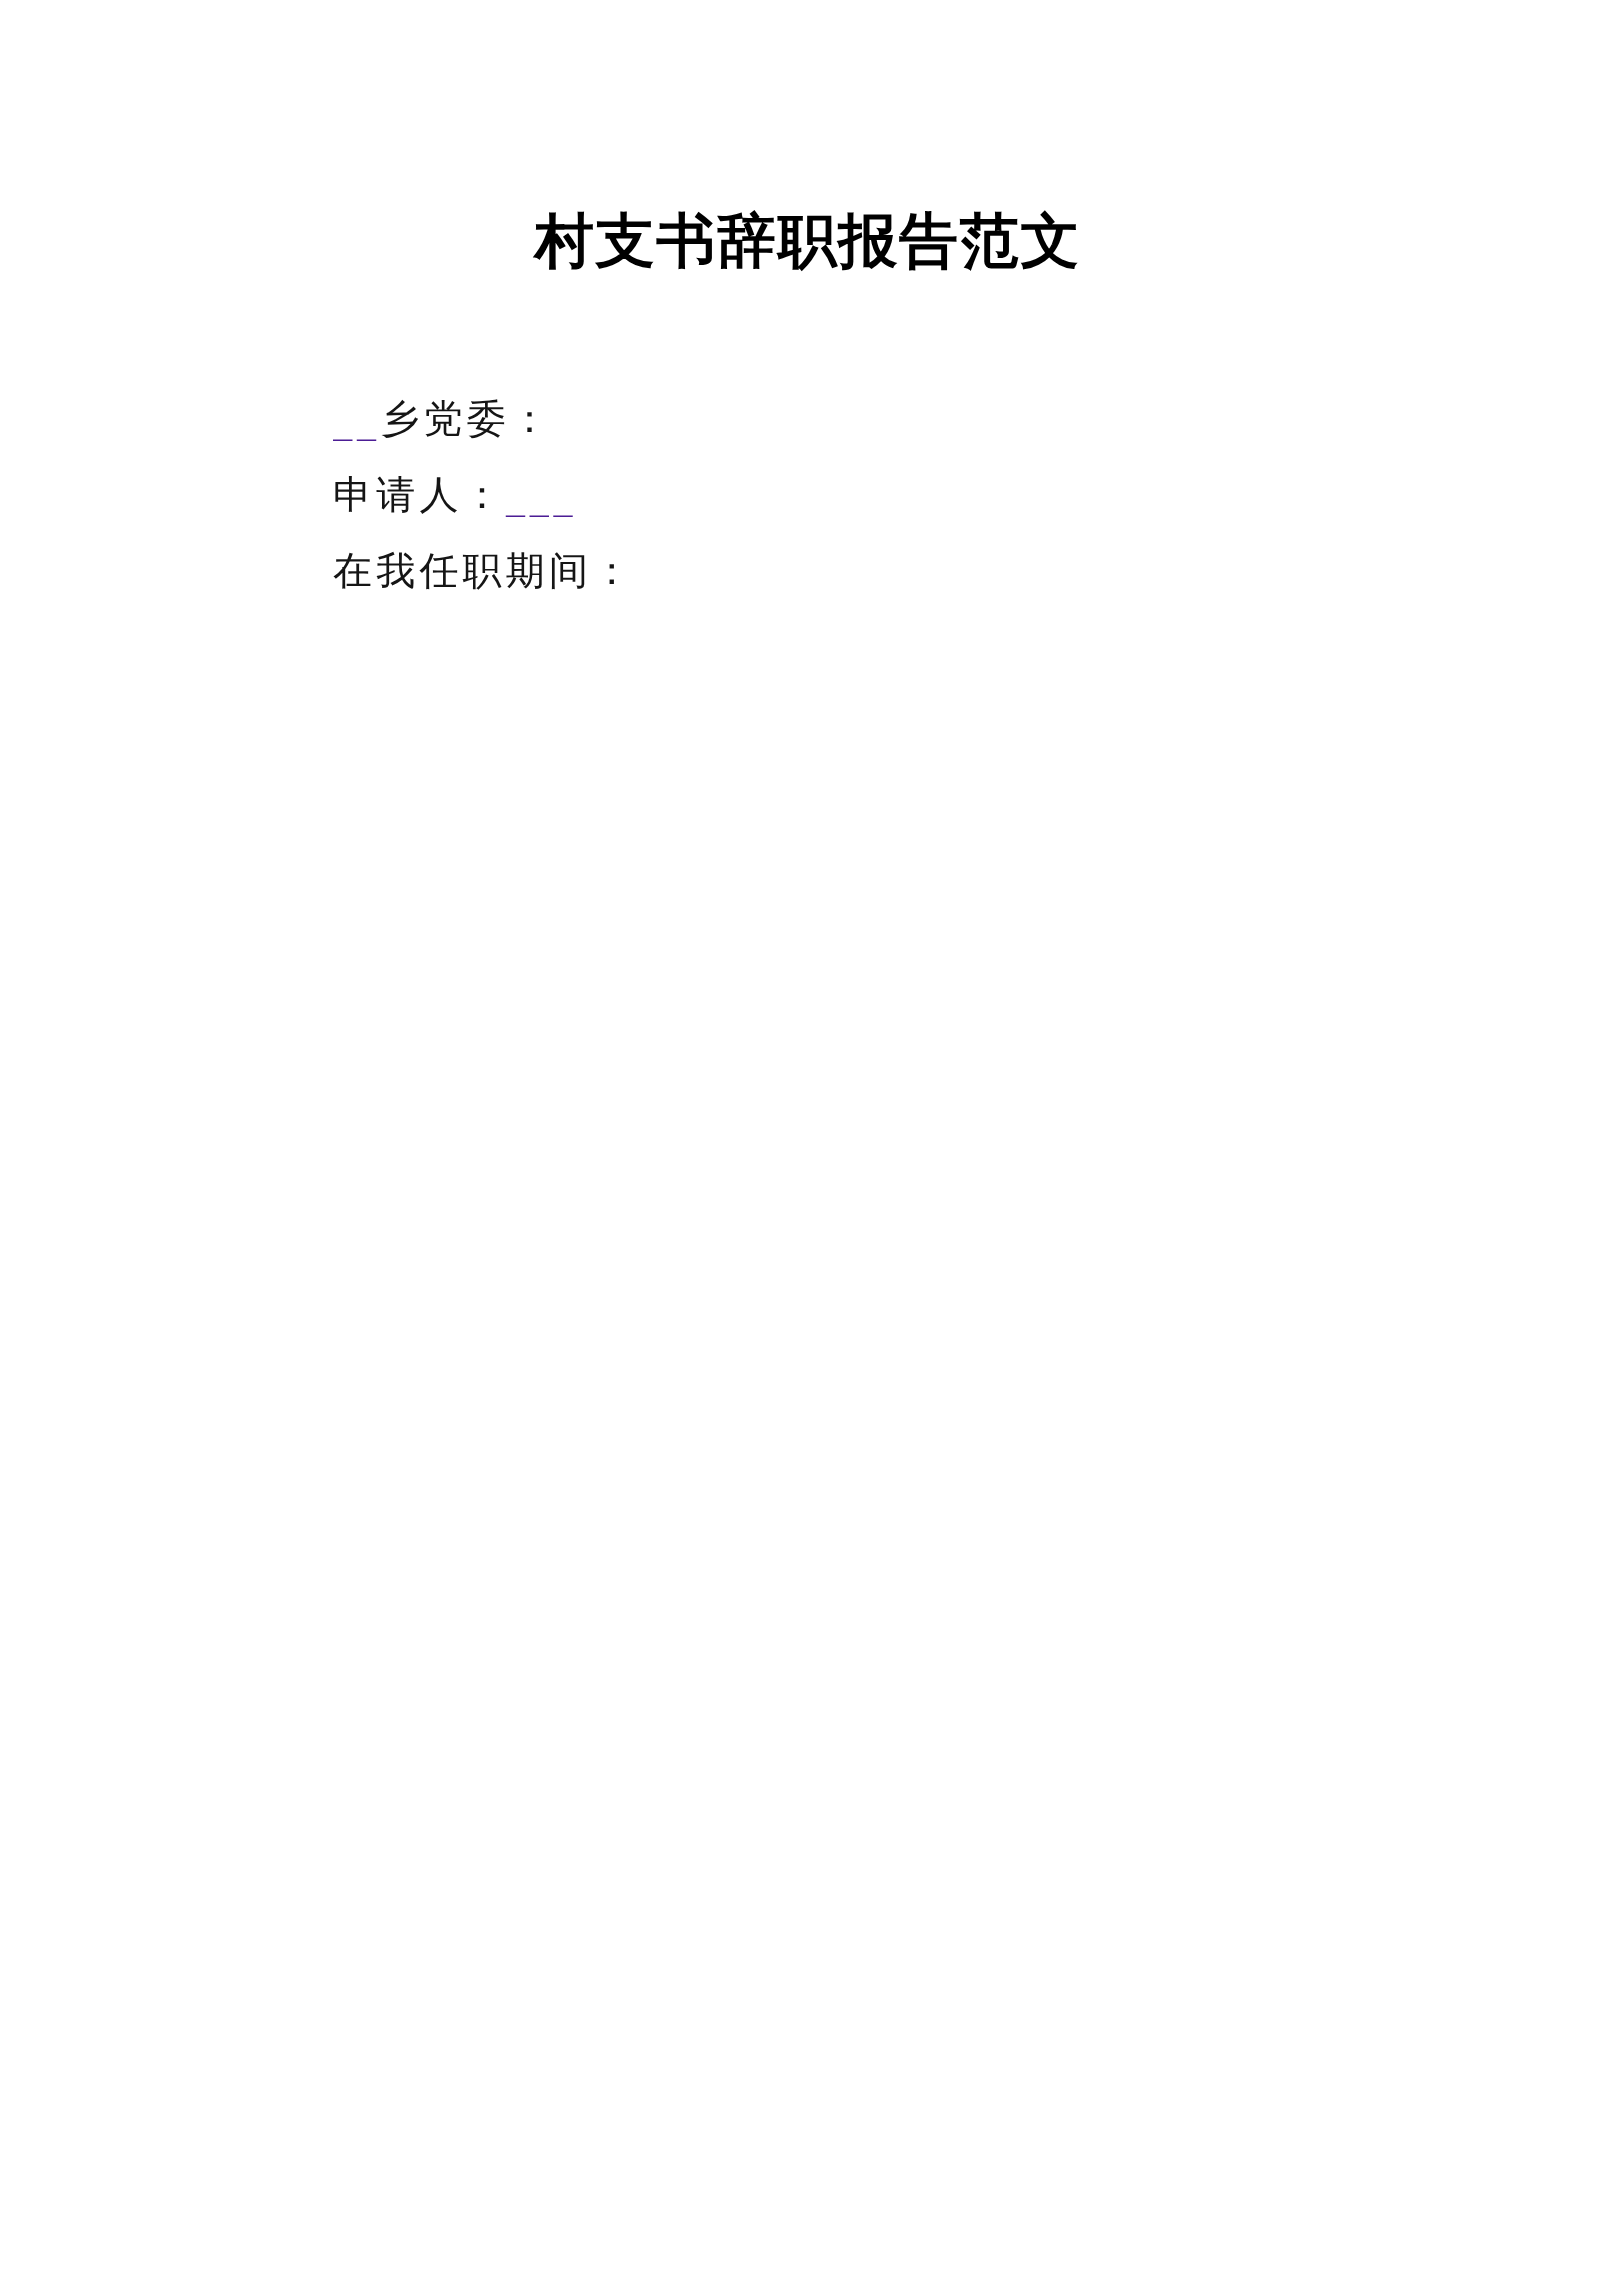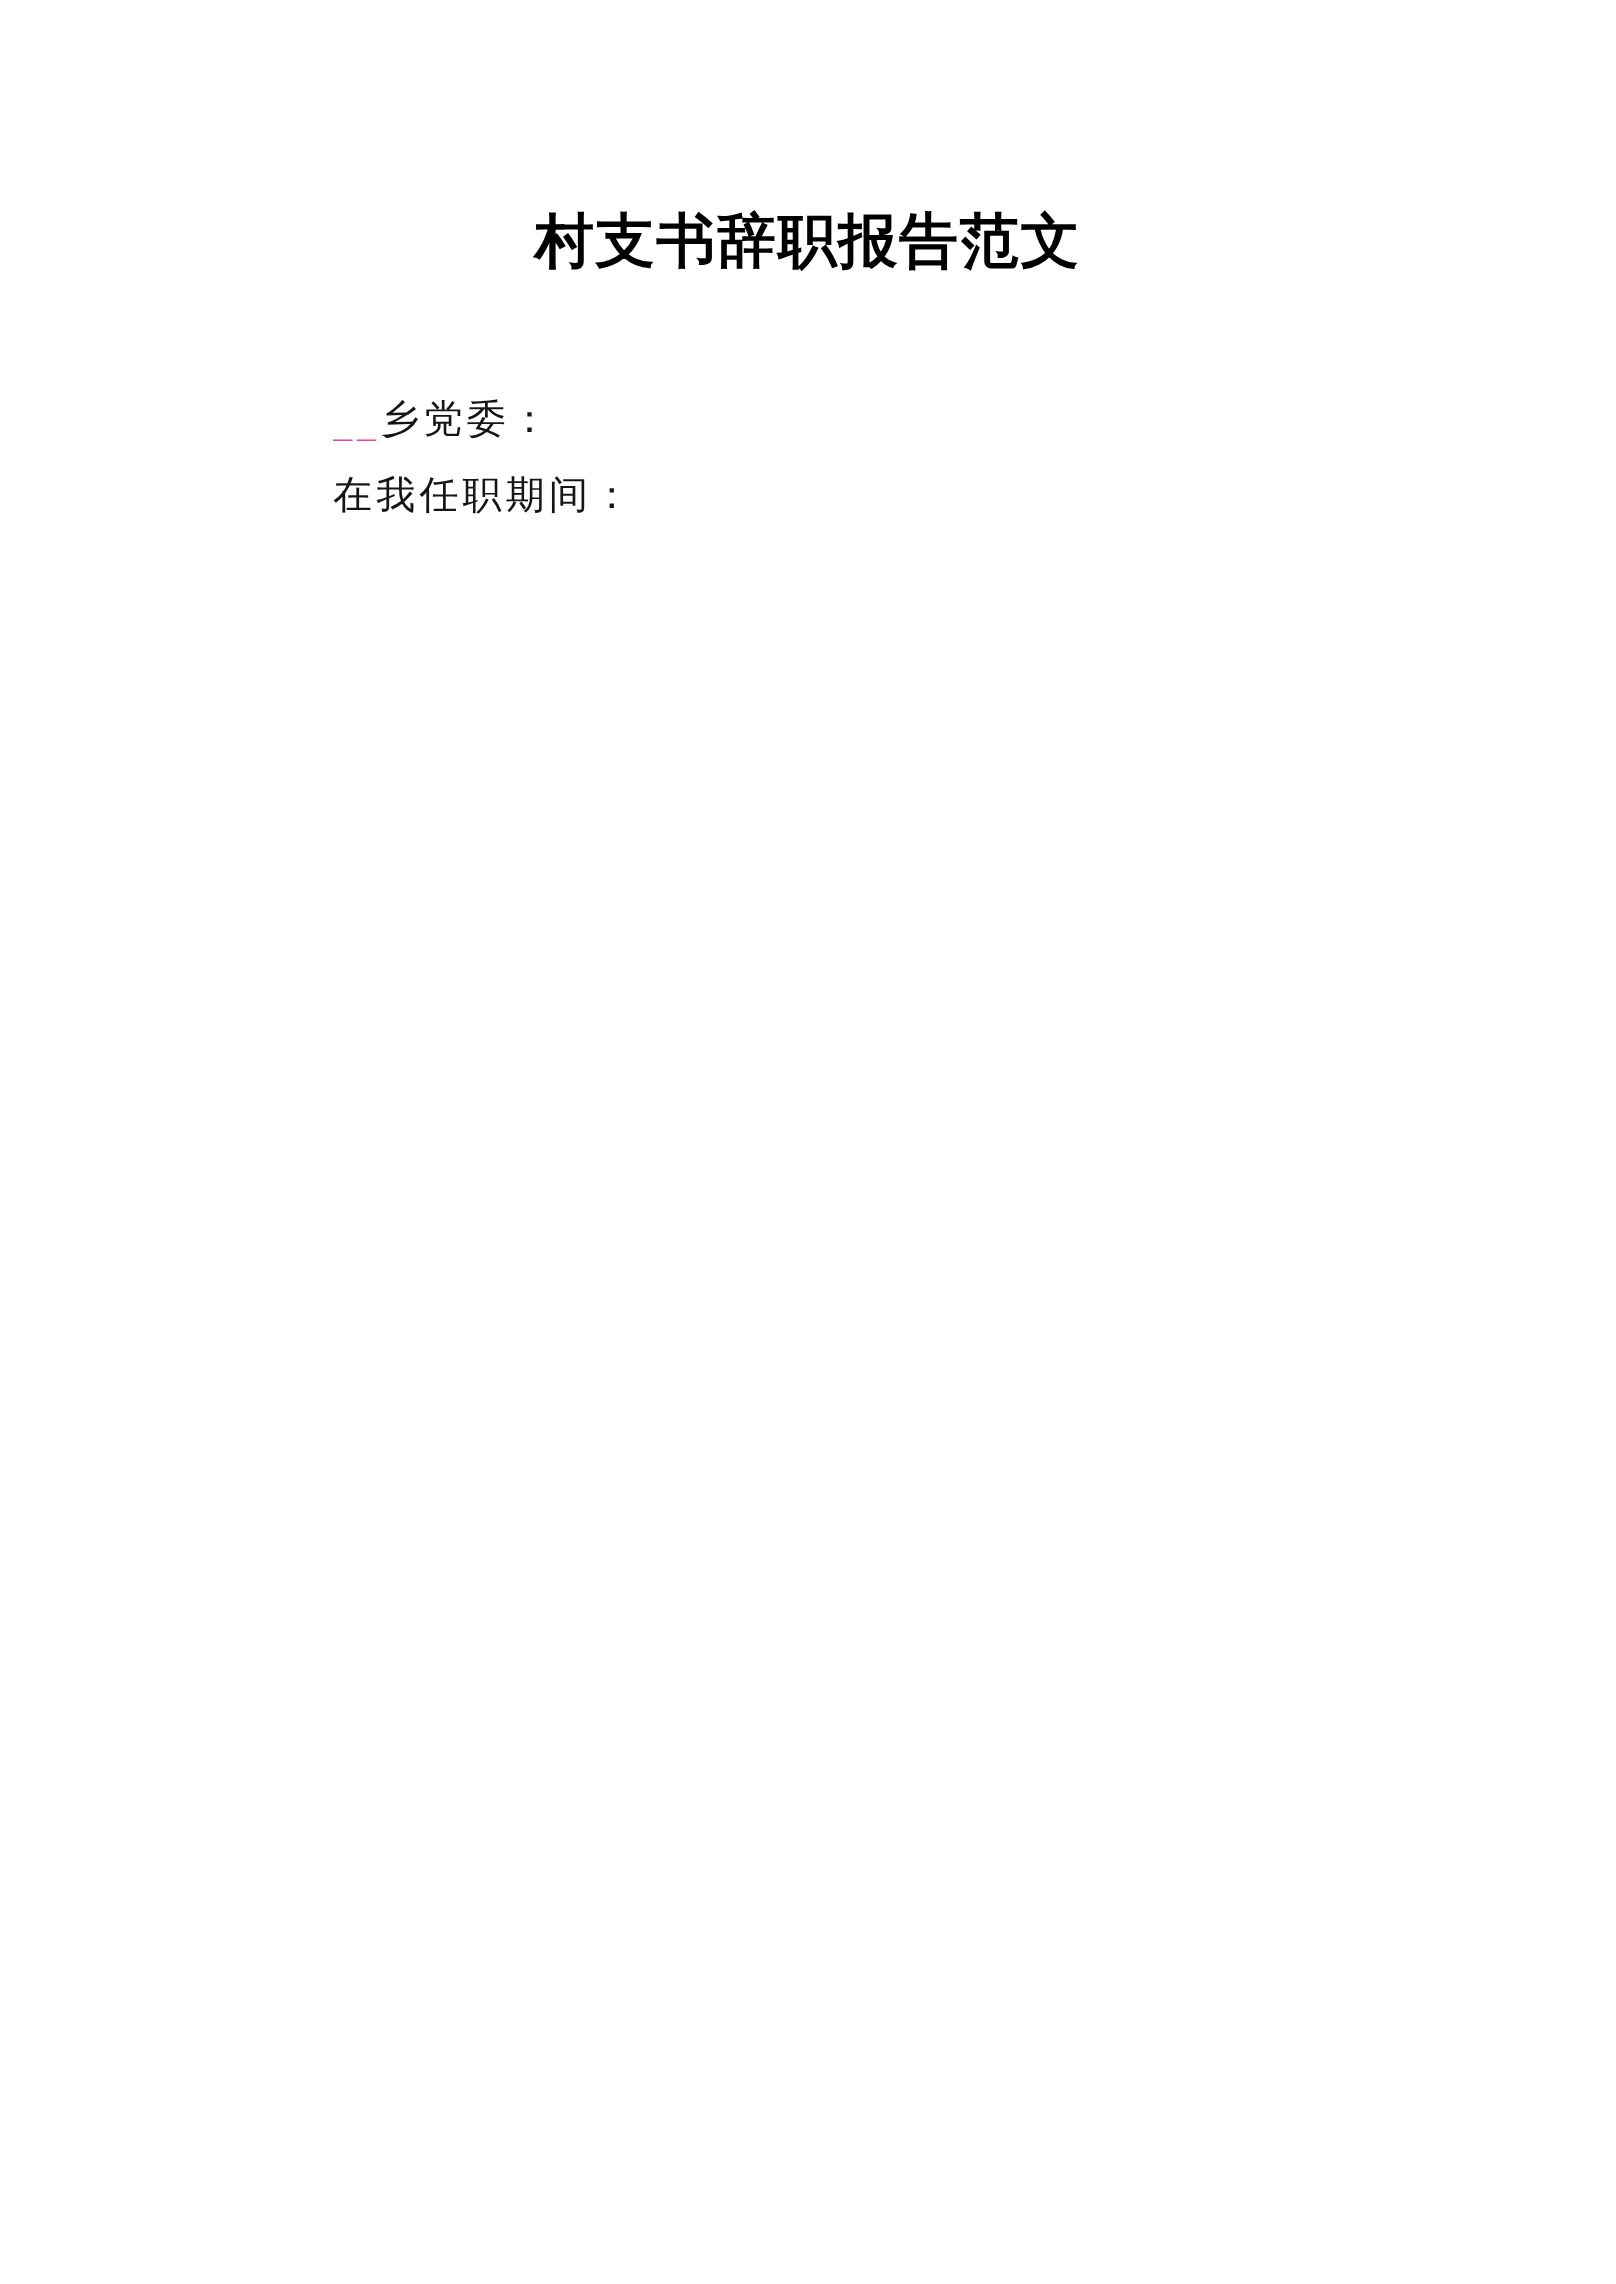--- a/index.html
+++ b/index.html
@@ -48,27 +48,28 @@
     font-size: 39px;
     line-height: 76px;
     letter-spacing: 4.2px;
     text-indent: 86px;
     text-align: justify;
     white-space: pre-wrap;
     word-break: break-all;
     color: #151515;
   }
   .blank {
-    color: #ec4899;
+    color: #4c1d95;
   }
 </style>
 </head>
 <body>
 
 <div class="page">
   <h1 class="doc-title">村支书辞职报告范文</h1>
 
   <div class="body">
     <p class="para"><span class="blank">__</span>乡党委：</p>
+    <p class="para">申请人：<span class="blank">___</span></p>
     <p class="para">在我任职期间：</p>
   </div>
 </div>
 
 
 </body></html>

